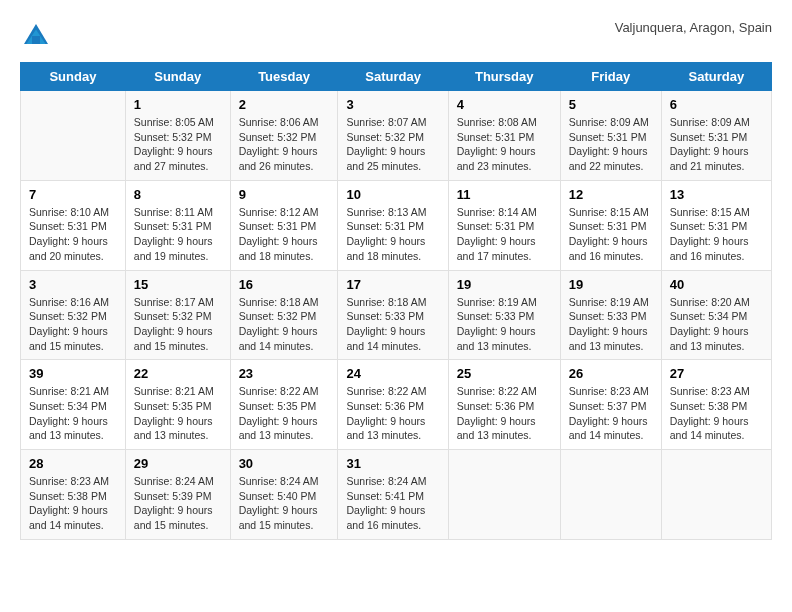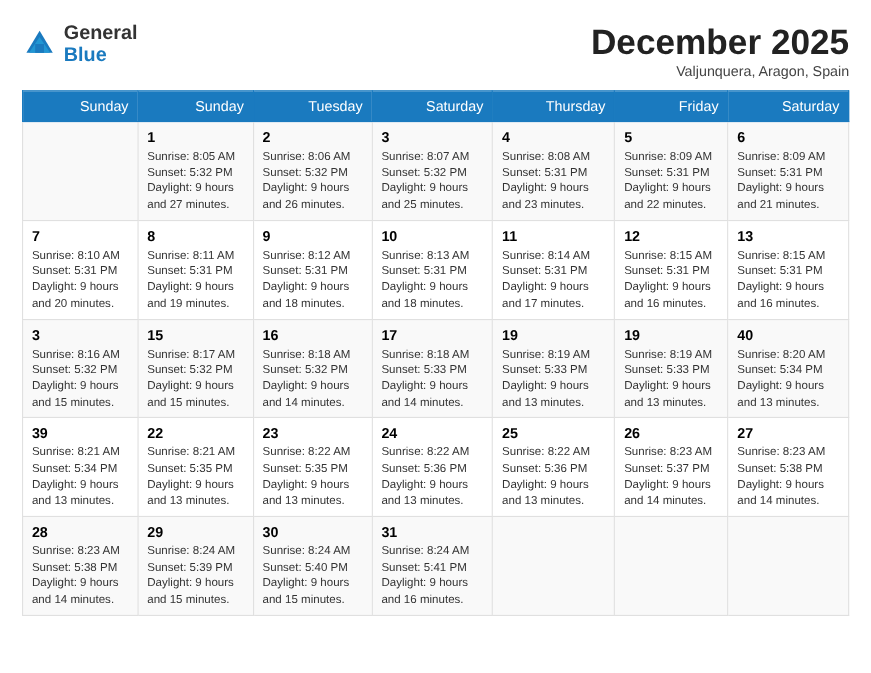--- a/index.html
+++ b/index.html
@@ -47,23 +47,23 @@
     }
     table {
       width: 100%;
       border-collapse: collapse;
       font-size: 11px;
     }
     thead tr th {
       background-color: #1a7abf;
       color: #fff;
       padding: 6px 8px;
-      text-align: right;
+      text-align: center;
       font-size: 13px;
-      font-weight: normal;
+      font-weight: bold;
       border: 1px solid #1a7abf;
     }
     tbody tr {
       border-bottom: 1px solid #ddd;
     }
     tbody tr:nth-child(odd) {
       background-color: #f9f9f9;
     }
     tbody tr:nth-child(even) {
       background-color: #fff;
@@ -89,27 +89,22 @@
 </head>
 <body>
 
 <div class="header">
   <div class="logo">
     <svg class="logo-icon" viewBox="0 0 40 40" xmlns="http://www.w3.org/2000/svg">
       <polygon points="20,5 35,30 5,30" fill="#1a7abf"></polygon>
       <polygon points="20,12 32,30 8,30" fill="#2196d3"></polygon>
       <rect x="15" y="20" width="10" height="10" fill="#1a7abf"></rect>
     </svg>
-    <div class="logo-text">
-      <span class="general">General</span><br>
-      <span class="blue">Blue</span>
-    </div>
   </div>
   <div class="title-block">
-    <h1>December 2025</h1>
     <h2>Valjunquera, Aragon, Spain</h2>
   </div>
 </div>
 
 <table>
   <thead>
     <tr>
     <th>Sunday</th>
         <th>Sunday</th>
         <th>Tuesday</th>

